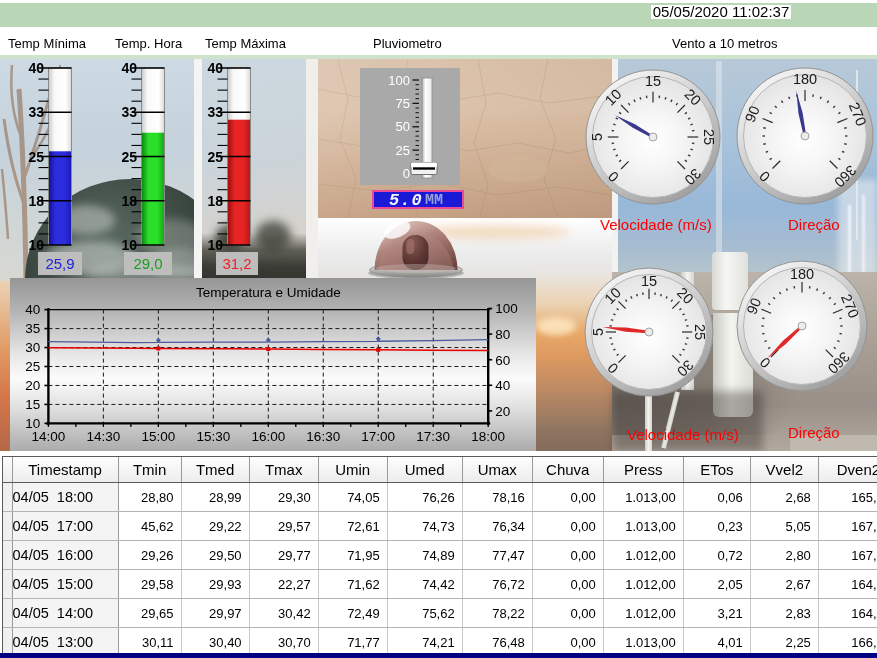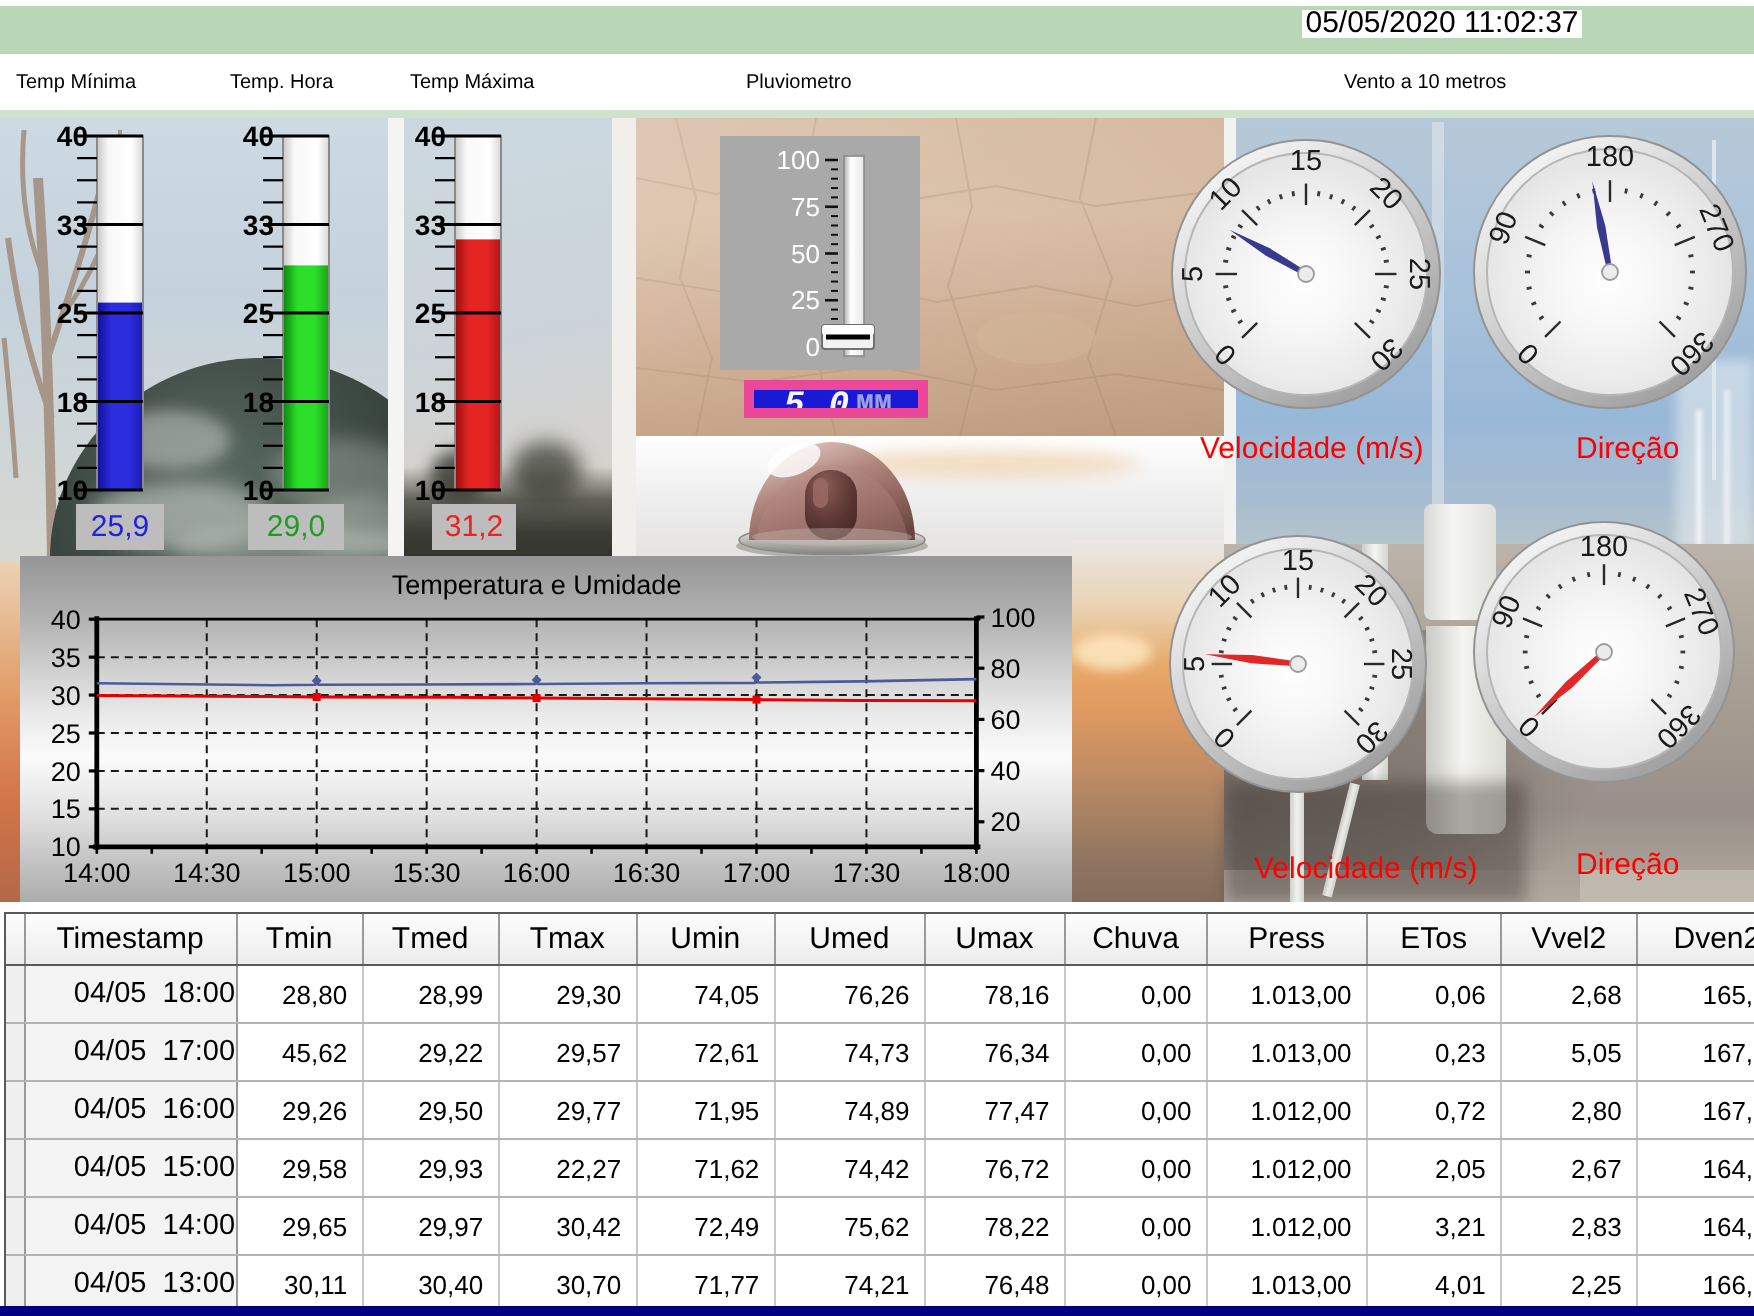--- a/index.html
+++ b/index.html
@@ -1,24 +1,24 @@
 <!DOCTYPE html>
 <html><head>
 <meta charset="utf-8">
 <style>
   html,body{margin:0;padding:0;}
   body{font-family:"Liberation Sans", sans-serif;}
   #stage{position:relative;width:877px;height:658px;background:#fff;overflow:hidden;}
   .abs{position:absolute;}
-  .lbl{position:absolute;font-size:10px;color:#000;white-space:nowrap;}
+  .lbl{position:absolute;font-size:13px;color:#000;white-space:nowrap;}
   #grid{width:896px;}
   #grid tr.hrow th{height:25px;background:linear-gradient(180deg,#fdfdfd,#ececec);border-right:1px solid #9a9a9a;border-bottom:1px solid #5a5a5a;font-weight:normal;font-size:15px;color:#000;padding:0;}
   #grid td{height:28px;border-right:1px solid #c8c8c8;border-bottom:1px solid #b4b4b4;font-size:13px;text-align:right;padding:0 7px 0 0;background:#fff;white-space:nowrap;overflow:hidden;}
   #grid td.rh{background:#f0f0f0;border-right:1px solid #9a9a9a;padding:0;}
-  #grid td.ts{background:#f4f4f4;border-right:1px solid #9a9a9a;text-align:right;padding:0;font-size:14.5px;}
+  #grid td.ts{background:#f4f4f4;border-right:1px solid #9a9a9a;text-align:left;padding:0;font-size:14.5px;}
 </style>
 </head>
 <body>
 <div id="stage">
 
   <div class="abs" id="bg-wrap" style="left:0;top:55px;width:877px;height:396px;overflow:hidden;">
 
     <div class="abs" style="left:0;top:0;width:877px;height:4px;background:#cfe2cc;"></div>
 
     <div class="abs" style="left:0;top:4px;width:202px;height:222px;background:linear-gradient(180deg,#cdd9e3 0%,#c5d2dc 40%,#cfd6d6 75%,#d8d8d2 100%);"></div>
@@ -264,21 +264,21 @@
   <linearGradient id="trk" x1="0" y1="0" x2="1" y2="0">
         <stop offset="0" stop-color="#b0b0b0"></stop>
         <stop offset="0.35" stop-color="#ffffff"></stop>
         <stop offset="1" stop-color="#e8e8e8"></stop>
       </linearGradient>
   <rect x="62" y="10" width="10" height="100" fill="url(#trk)" stroke="#8a8a8a" stroke-width="0.8"></rect>
   <rect x="51" y="94.5" width="26" height="12" rx="1.5" fill="#f2f2f2" stroke="#707070" stroke-width="1"></rect>
   <rect x="51" y="94.5" width="26" height="5" rx="1.5" fill="#ffffff"></rect>
   <line x1="53" y1="100.5" x2="75" y2="100.5" stroke="#000" stroke-width="2.4"></line>
   </svg>
-  <div class="abs" style="left:372px;top:190px;width:92px;height:19px;background:#1a1ad6;border:5px solid #ec4899;box-sizing:border-box;overflow:hidden;">
+  <div class="abs" style="left:372px;top:190px;width:92px;height:19px;background:#1a1ad6;border:2px solid #ec4899;box-sizing:border-box;overflow:hidden;">
   <span style="position:absolute;left:15px;top:0px;font-family:'Liberation Mono',monospace;font-weight:bold;font-style:italic;font-size:17px;line-height:17px;color:#f4f4ff;letter-spacing:1px;">5.0</span>
   <span style="position:absolute;left:51px;top:1px;font-family:'Liberation Mono',monospace;font-weight:bold;font-size:15px;line-height:16px;color:#9aa2dd;">MM</span>
 </div>
   <svg class="abs" style="left:366px;top:217px;" width="100" height="63" viewBox="0 0 100 63">
   <defs>
     <linearGradient id="domeL" x1="0.22" y1="0.05" x2="0.8" y2="1">
       <stop offset="0" stop-color="#ddc2ba"></stop>
           <stop offset="0.4" stop-color="#ad837b"></stop>
       <stop offset="0.75" stop-color="#8a5f58"></stop>
           <stop offset="1" stop-color="#6a4540"></stop>

